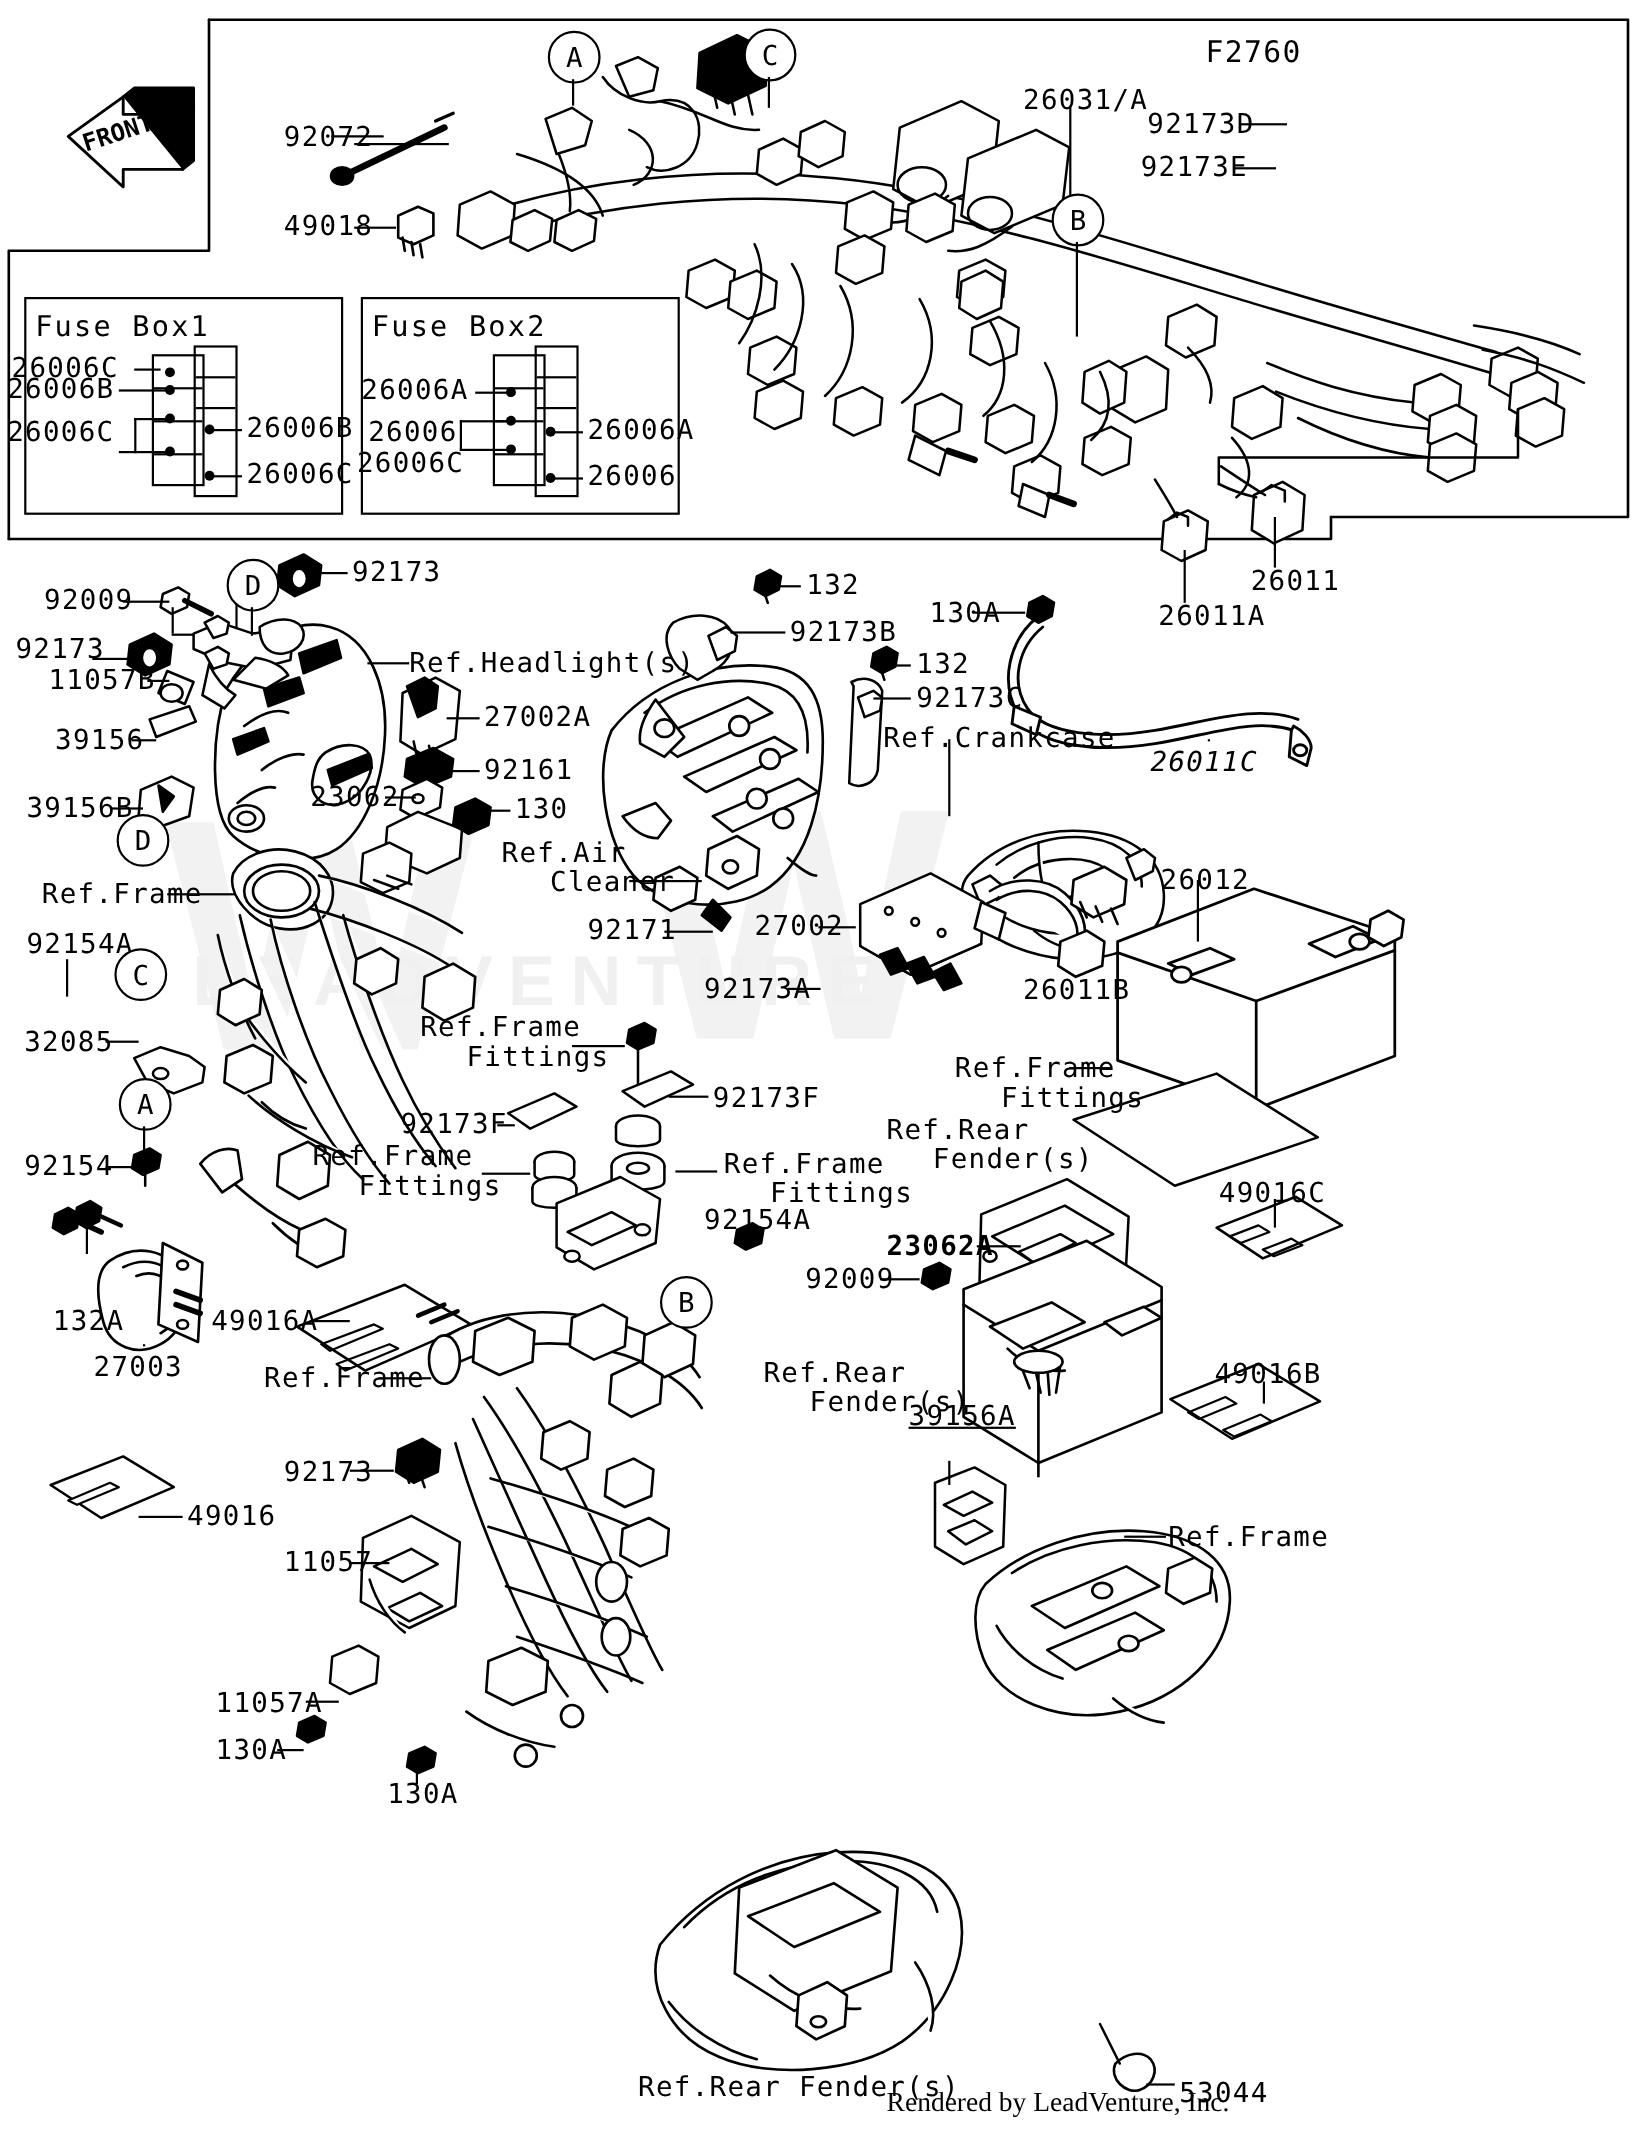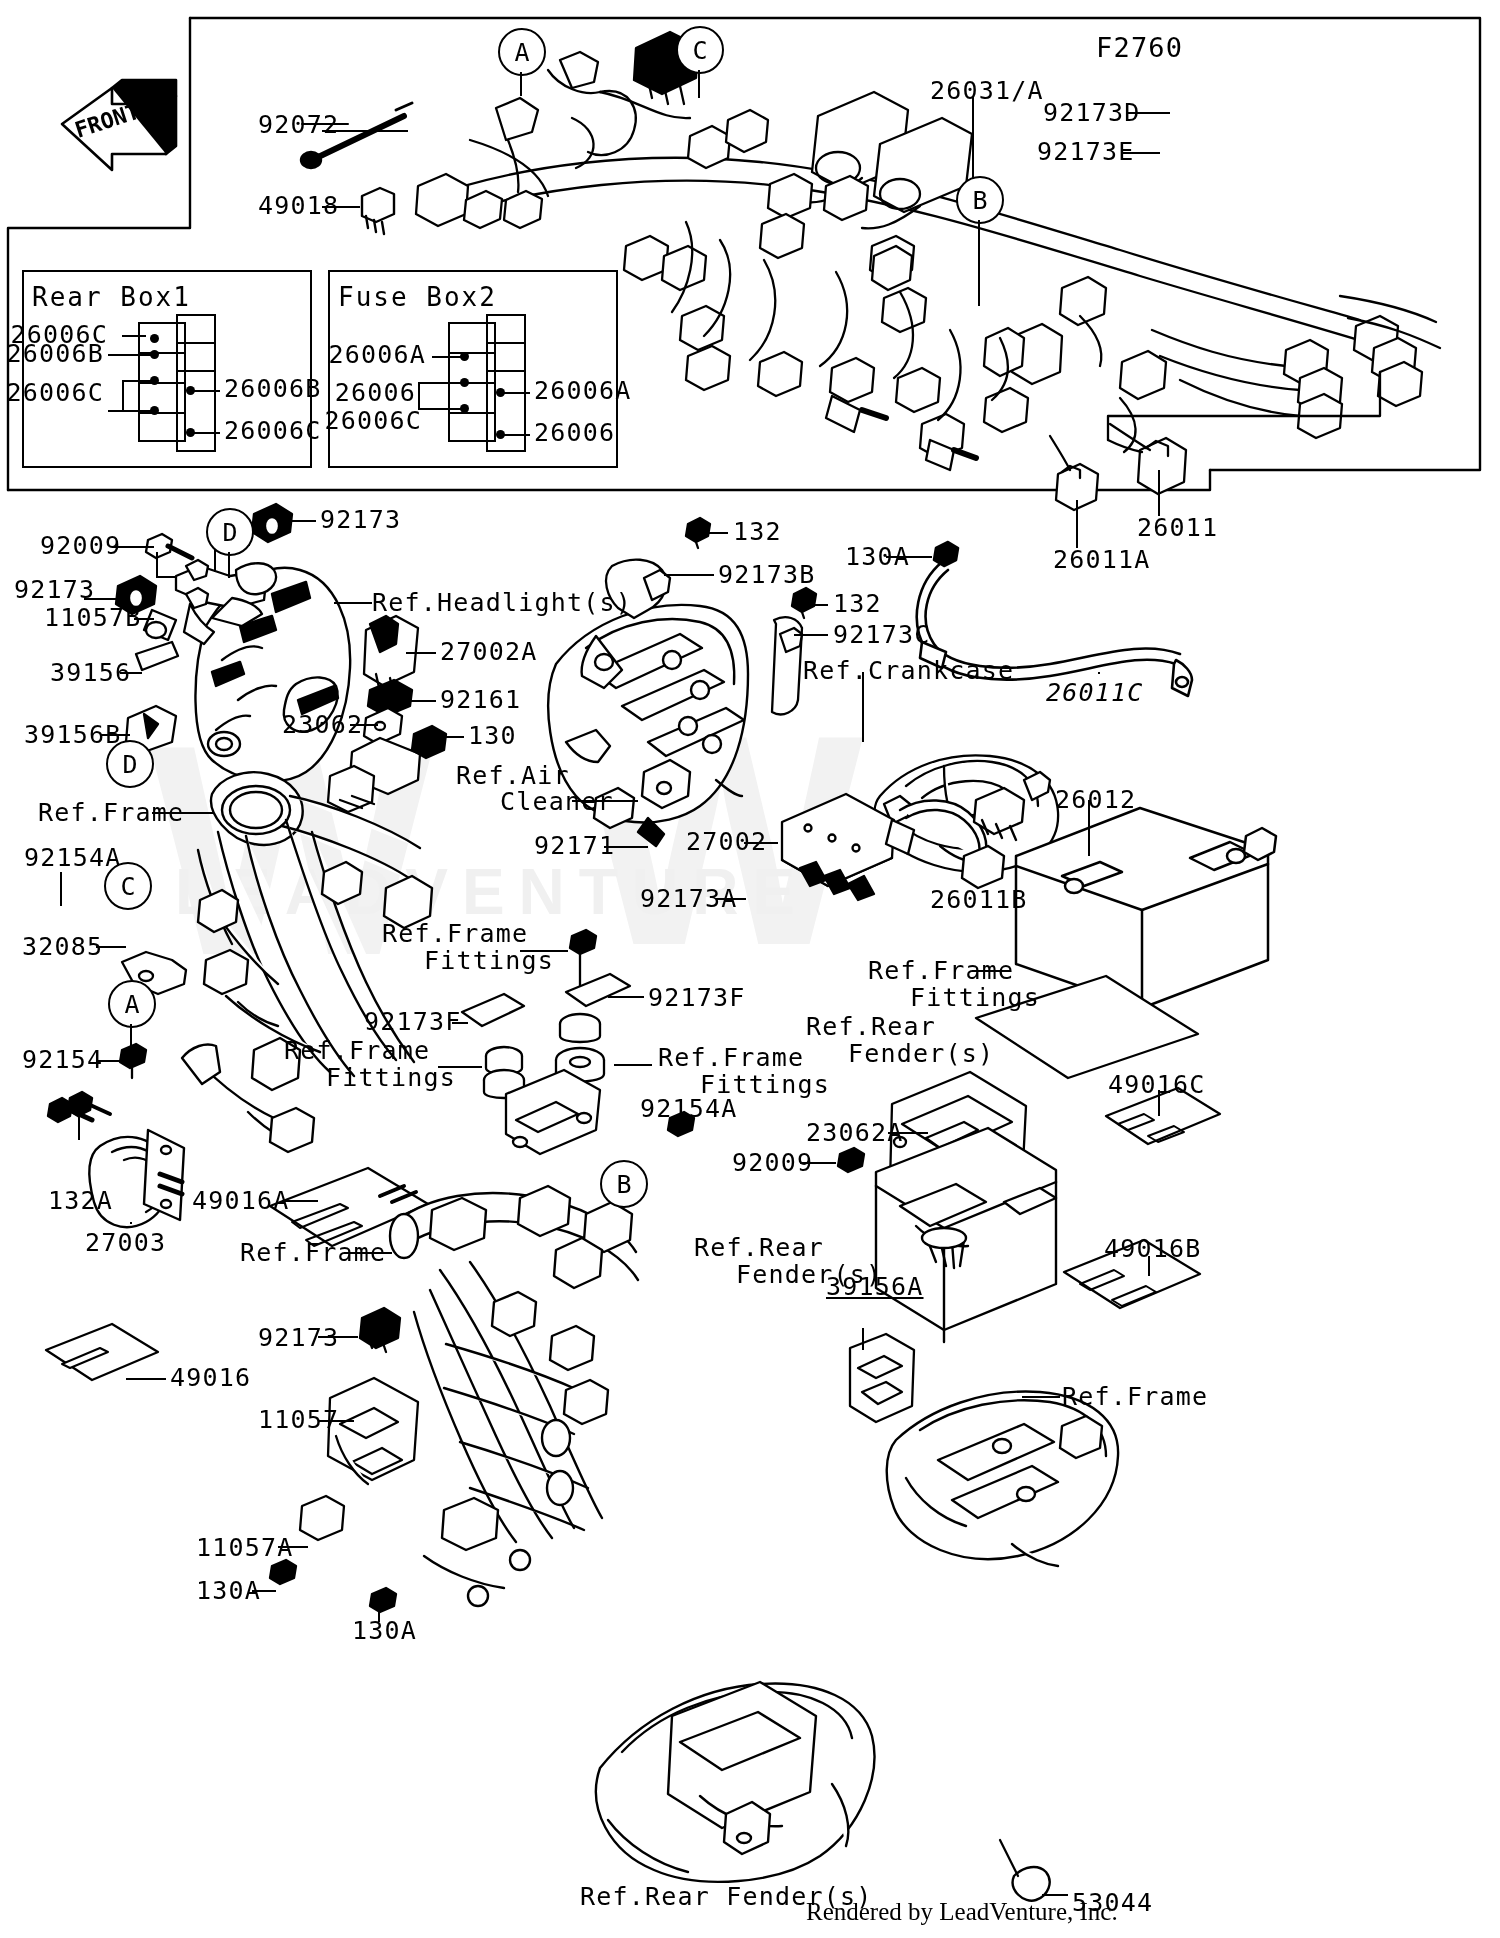--- a/index.html
+++ b/index.html
@@ -478,21 +478,21 @@
       </g>
 
       <path d="M1014 1876 C1024 1866 1038 1864 1046 1872 C1054 1882 1048 1896 1036 1900
                C1024 1904 1008 1890 1014 1876 Z" stroke-width="2.4" fill="#fff"></path>
       <path d="M1000 1840 l18 36" stroke-width="2.2"></path>
 
     </g>
   </svg>
 
   <div class="box" style="left:22px;top:270px;width:290px;height:198px;"></div>
-  <div class="fuseTitle" style="left:32px;top:282px;">Rear Box1</div>
+  <div class="fuseTitle" style="left:32px;top:282px;">Fuse Box1</div>
 
   <div class="fgrid" style="left:138px;top:322px;width:48px;height:120px;">
     <div class="hr" style="top:28px;"></div>
       <div class="hr" style="top:58px;"></div>
     <div class="hr" style="top:88px;"></div>
   </div>
   <div class="fgrid" style="left:176px;top:314px;width:40px;height:138px;">
     <div class="hr" style="top:26px;"></div>
       <div class="hr" style="top:54px;"></div>
   </div>
@@ -659,21 +659,21 @@
   <div class="lbl" style="left:648px;top:985px;">92173F</div>
   <div class="lbl" style="left:284px;top:1038px;">Ref.Frame</div>
   <div class="lbl" style="left:326px;top:1065px;">Fittings</div>
   <div class="lbl" style="left:658px;top:1045px;">Ref.Frame</div>
   <div class="lbl" style="left:700px;top:1072px;">Fittings</div>
   <div class="lbl" style="left:640px;top:1096px;">92154A</div>
   <div class="lbl" style="left:868px;top:958px;">Ref.Frame</div>
   <div class="lbl" style="left:910px;top:985px;">Fittings</div>
   <div class="lbl" style="left:806px;top:1014px;">Ref.Rear</div>
   <div class="lbl" style="left:848px;top:1041px;">Fender(s)</div>
-  <div class="lbl" style="left:806px;top:1120px;">23062A</div>
+  <div class="lbl" style="left:806px;top:1120px;font-weight:bold;">23062A</div>
   <div class="lbl" style="left:732px;top:1150px;">92009</div>
   <div class="lbl" style="left:1108px;top:1072px;">49016C</div>
   <div class="lbl" style="left:1104px;top:1236px;">49016B</div>
   <div class="lbl" style="left:694px;top:1235px;">Ref.Rear</div>
   <div class="lbl" style="left:736px;top:1262px;">Fender(s)</div>
   <div class="lbl" style="left:258px;top:1325px;">92173</div>
   <div class="lbl" style="left:170px;top:1365px;">49016</div>
   <div class="lbl" style="left:258px;top:1407px;">11057</div>
   <div class="lbl" style="left:196px;top:1535px;">11057A</div>
   <div class="lbl" style="left:196px;top:1578px;">130A</div>

